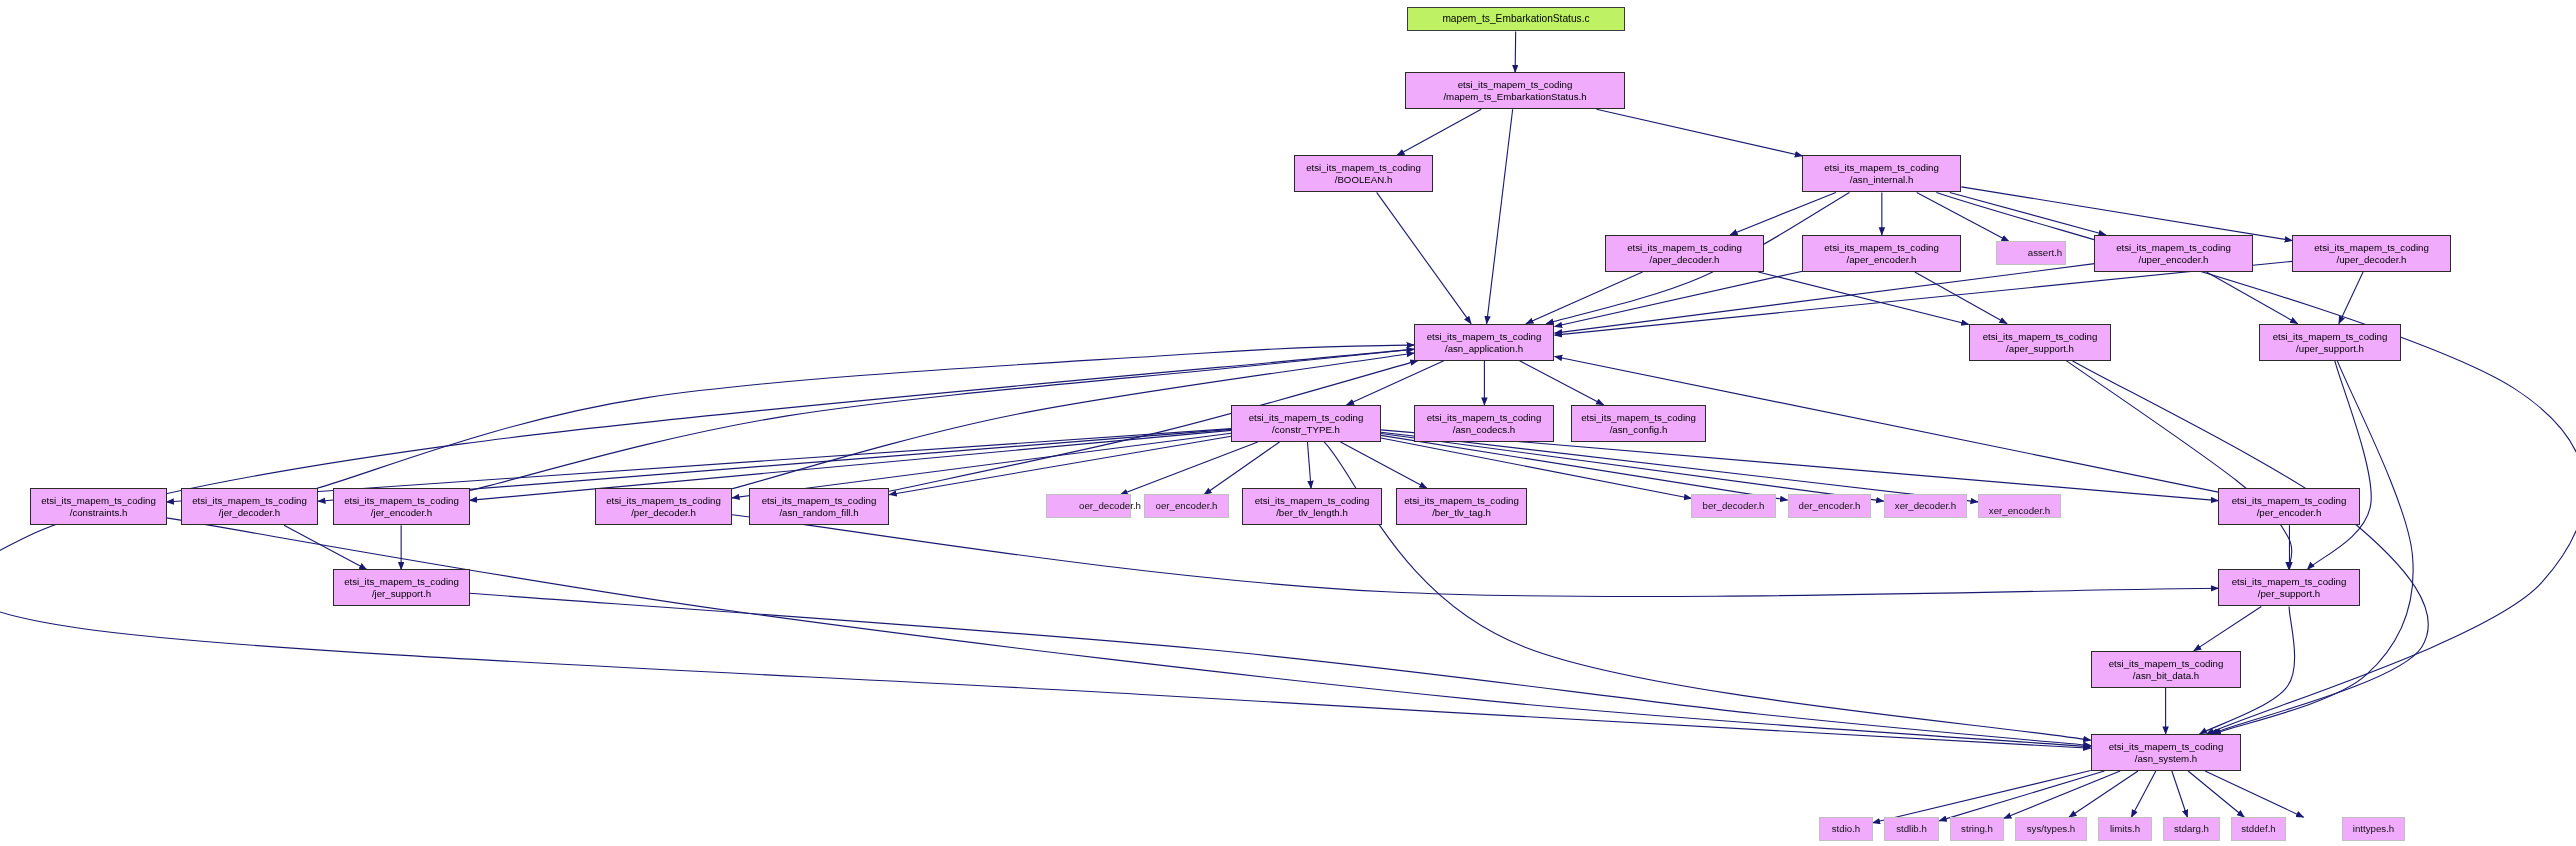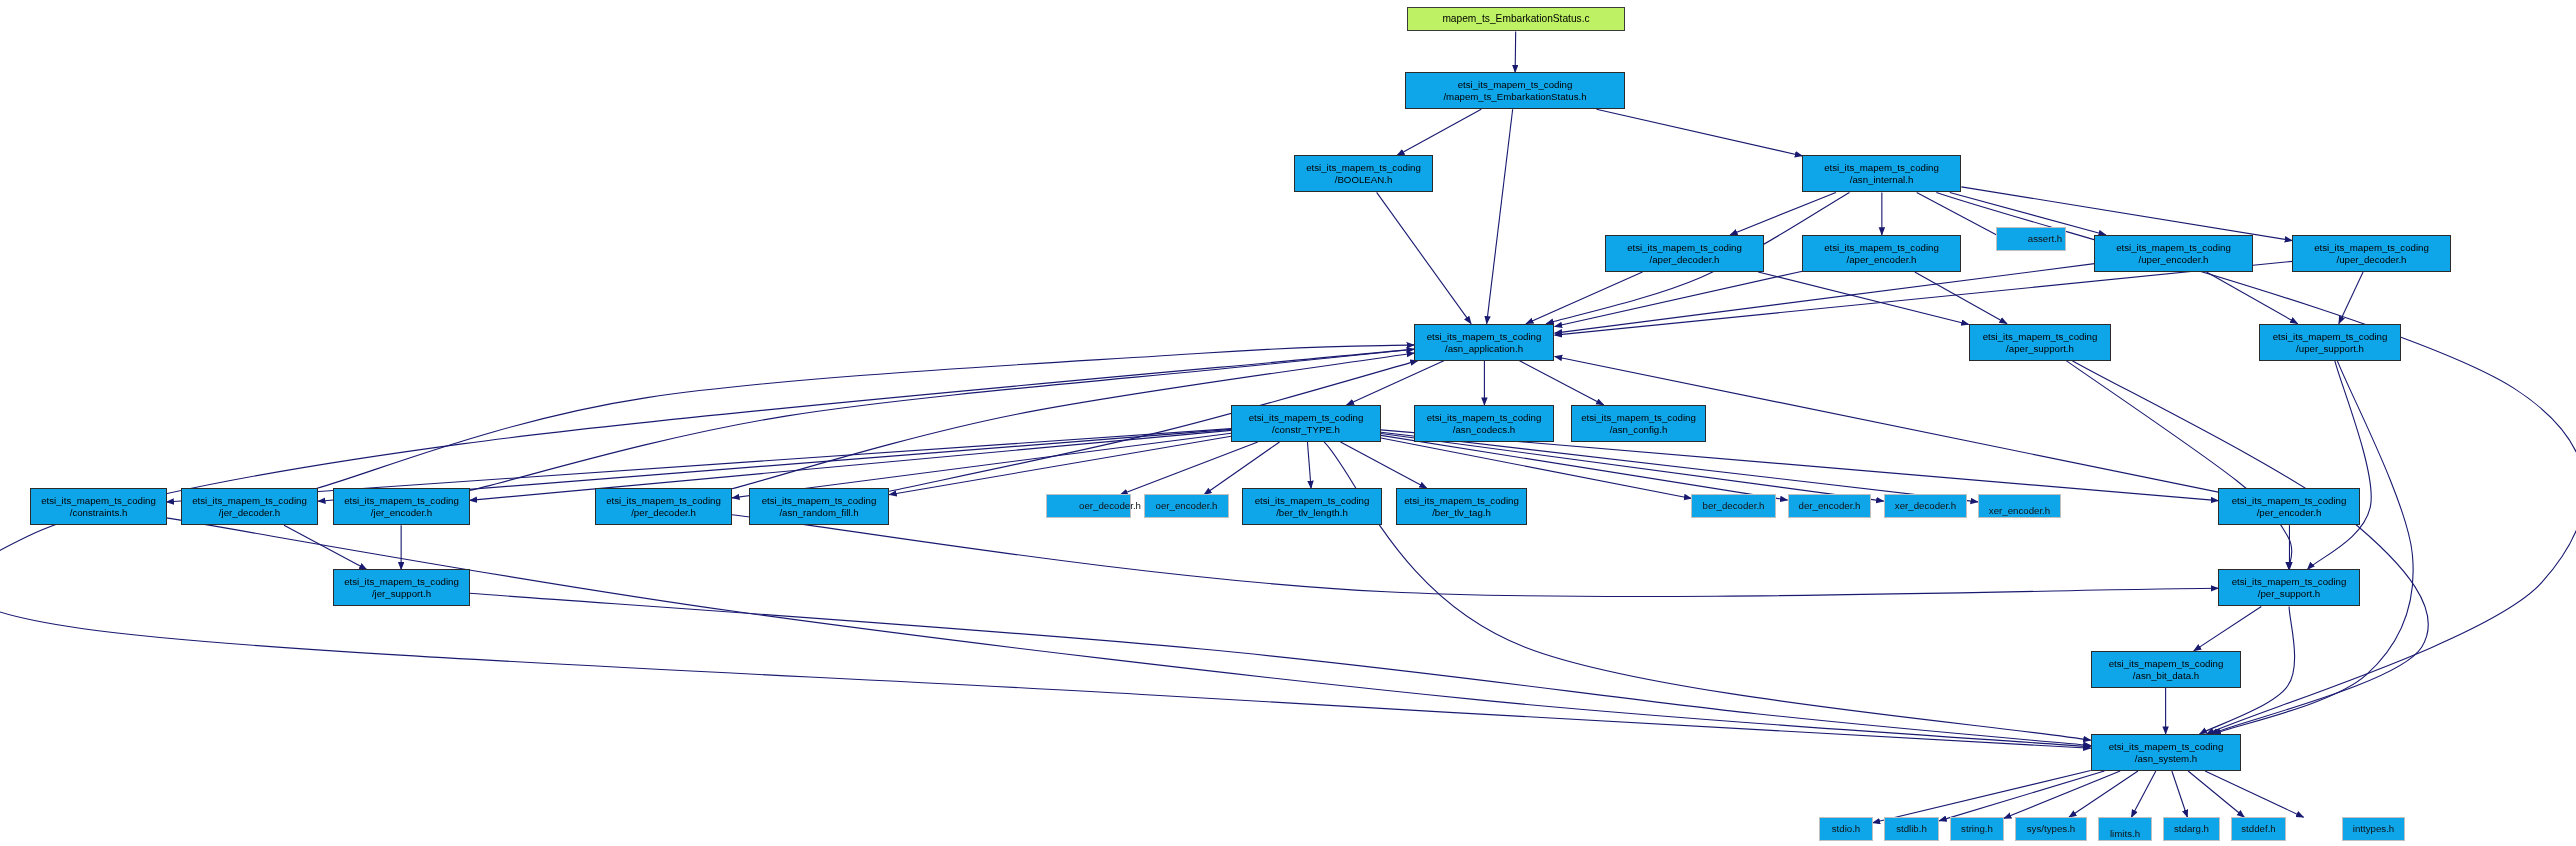--- a/index.html
+++ b/index.html
@@ -1,19 +1,19 @@
 <!DOCTYPE html>
 <html style="font-size:15px"><head>
 <meta charset="utf-8">
 <style>
   html,body{margin:0;padding:0;background:#ffffff;}
   #canvas{position:relative;width:2576px;height:847px;background:#ffffff;overflow:hidden;
           font-family:"Liberation Sans","DejaVu Sans",sans-serif;}
   #edges{position:absolute;left:0;top:0;z-index:1;}
-  .node{position:absolute;z-index:2;box-sizing:border-box;background:#0ea5e9;
+  .node{position:absolute;z-index:2;box-sizing:border-box;background:#f0abfc;
         display:flex;flex-direction:column;align-items:center;justify-content:center;
         font-size:9.7px;line-height:1.22;color:#000;text-align:center;white-space:nowrap;
         border:0.9px solid #2b2b2b;}
   .node.internal{border:1.3px solid #2b2b2b;cursor:pointer;}
   .node.root{background:#bef264;border:1.5px solid #3a3a3a;font-size:10.2px;}
   .node.external{border:0.9px solid #c0c0c0;color:#111;}
   .node .ln{pointer-events:none;}
 </style>
 </head>
 <body>
@@ -108,21 +108,21 @@
       <div class="ln">/asn_internal.h</div>
     </div>
     <div class="node internal" style="left: 1605px; top: 235px; width: 159px; height: 37px;">
       <div class="ln">etsi_its_mapem_ts_coding</div>
       <div class="ln">/aper_decoder.h</div>
     </div>
     <div class="node internal" style="left: 1802px; top: 235px; width: 159px; height: 37px;">
       <div class="ln">etsi_its_mapem_ts_coding</div>
       <div class="ln">/aper_encoder.h</div>
     </div>
-    <div class="node external" style="left: 1996px; top: 227px; width: 70px; height: 24px; padding-left: 28px;">
+    <div class="node external" style="left: 1996px; top: 241px; width: 70px; height: 24px; padding-left: 28px;">
       <div class="ln">assert.h</div>
     </div>
     <div class="node internal" style="left: 2094px; top: 235px; width: 159px; height: 37px;">
       <div class="ln">etsi_its_mapem_ts_coding</div>
       <div class="ln">/uper_encoder.h</div>
     </div>
     <div class="node internal" style="left: 2292px; top: 235px; width: 159px; height: 37px;">
       <div class="ln">etsi_its_mapem_ts_coding</div>
       <div class="ln">/uper_decoder.h</div>
     </div>
@@ -221,21 +221,21 @@
     </div>
     <div class="node external" style="left: 1884px; top: 817px; width: 55px; height: 24px;">
       <div class="ln">stdlib.h</div>
     </div>
     <div class="node external" style="left: 1950px; top: 817px; width: 54px; height: 24px;">
       <div class="ln">string.h</div>
     </div>
     <div class="node external" style="left: 2015px; top: 817px; width: 72px; height: 24px;">
       <div class="ln">sys/types.h</div>
     </div>
-    <div class="node external" style="left: 2098px; top: 817px; width: 54px; height: 24px; justify-content: flex-end;">
+    <div class="node external" style="left: 2098px; top: 817px; width: 54px; height: 24px;">
       <div class="ln">limits.h</div>
     </div>
     <div class="node external" style="left: 2163px; top: 817px; width: 57px; height: 24px;">
       <div class="ln">stdarg.h</div>
     </div>
     <div class="node external" style="left: 2231px; top: 817px; width: 55px; height: 24px;">
       <div class="ln">stddef.h</div>
     </div>
     <div class="node external" style="left: 2298px; top: 817px; width: 63px; height: 24px; margin-left: 44px;">
       <div class="ln">inttypes.h</div>

